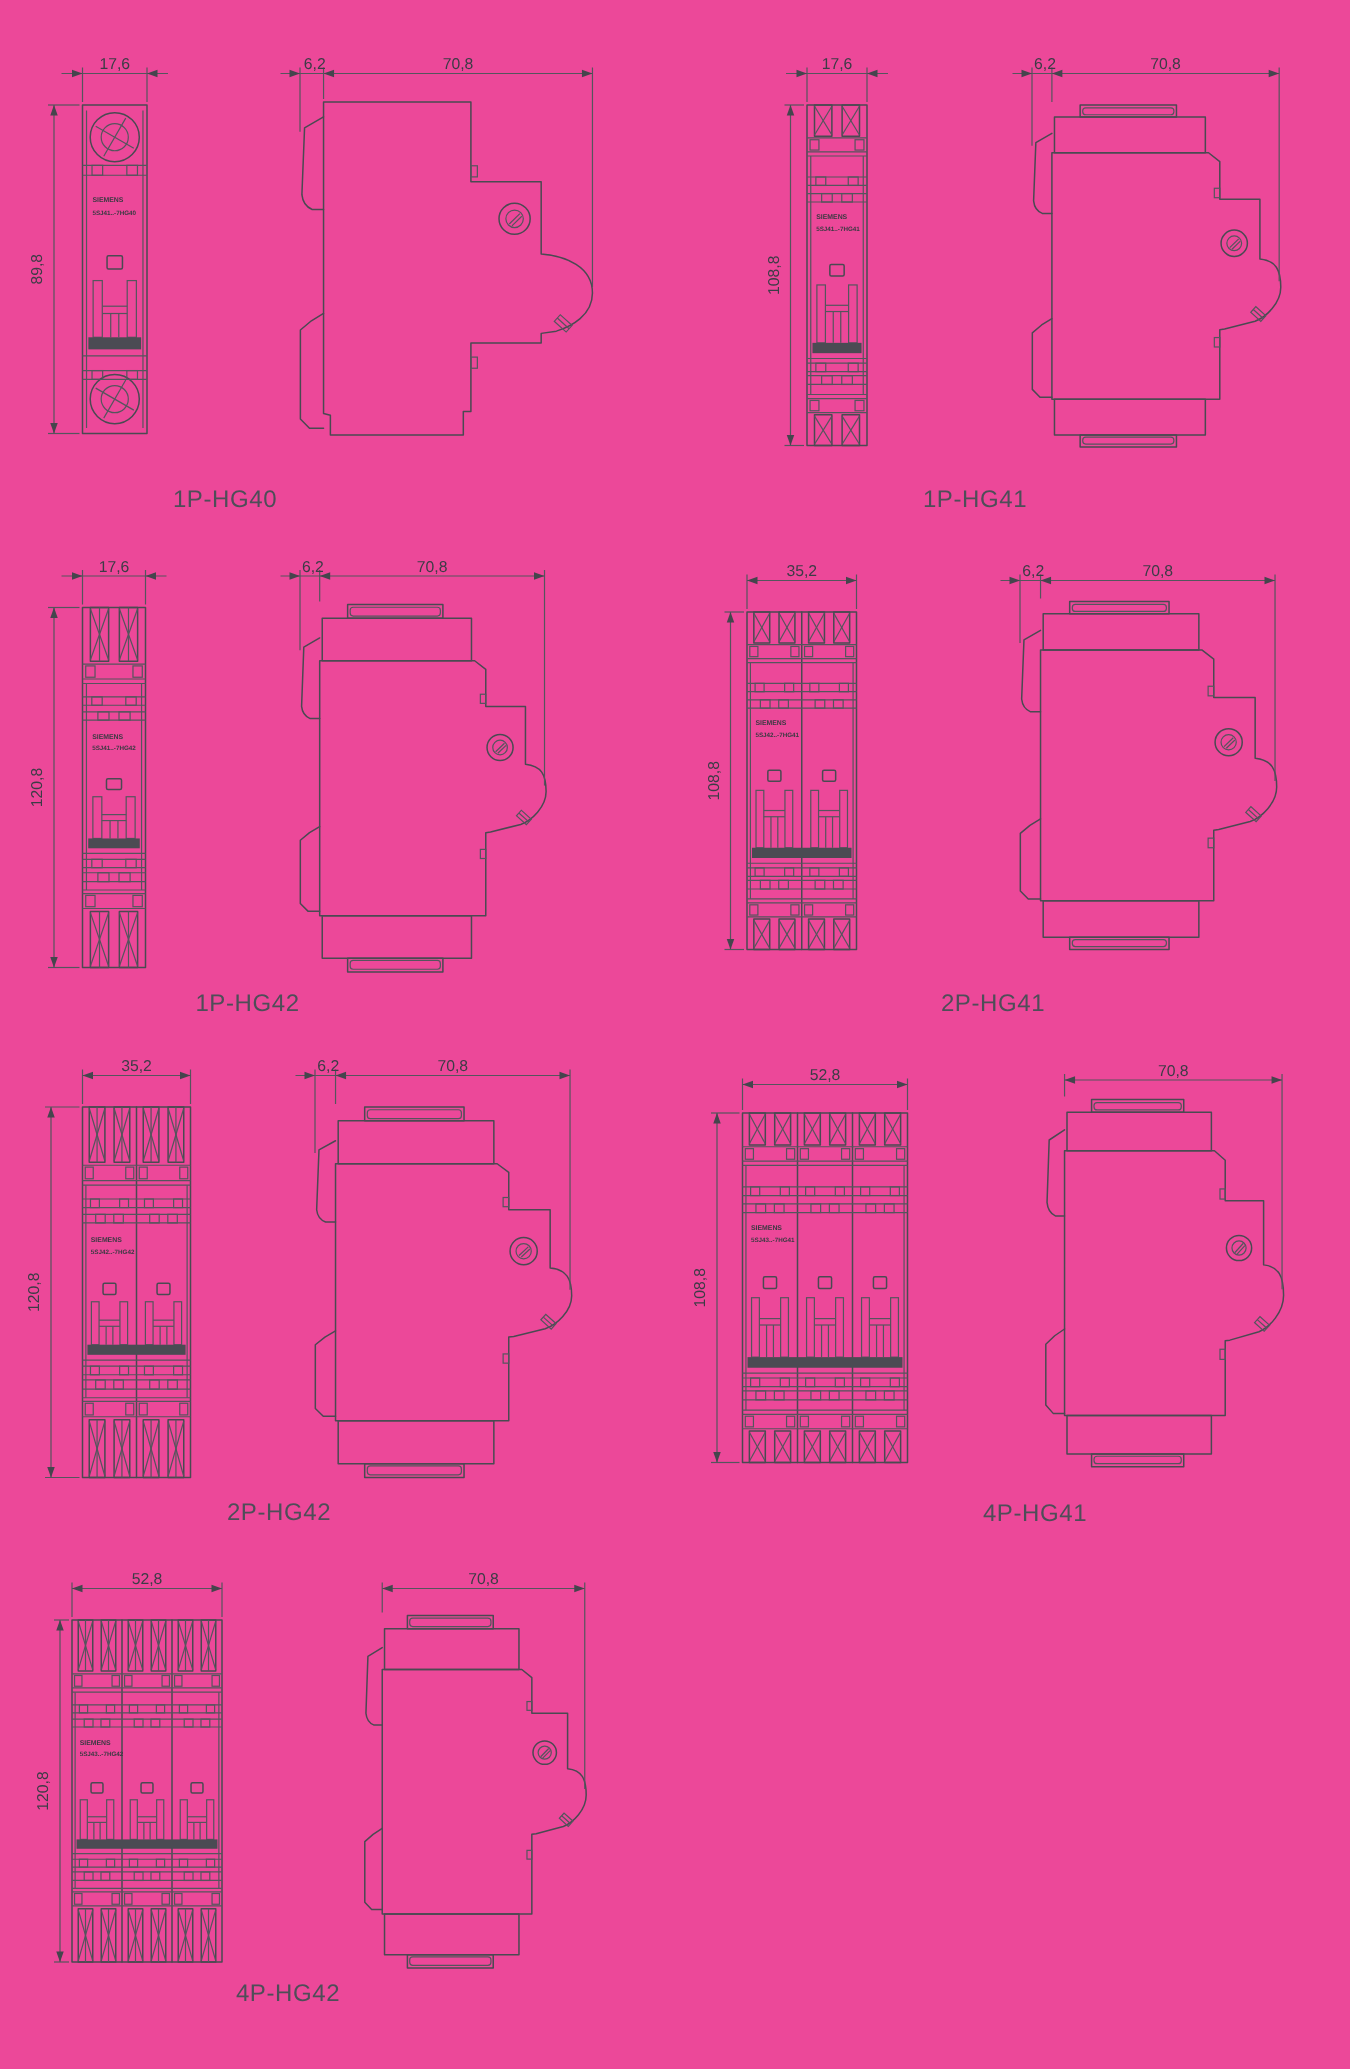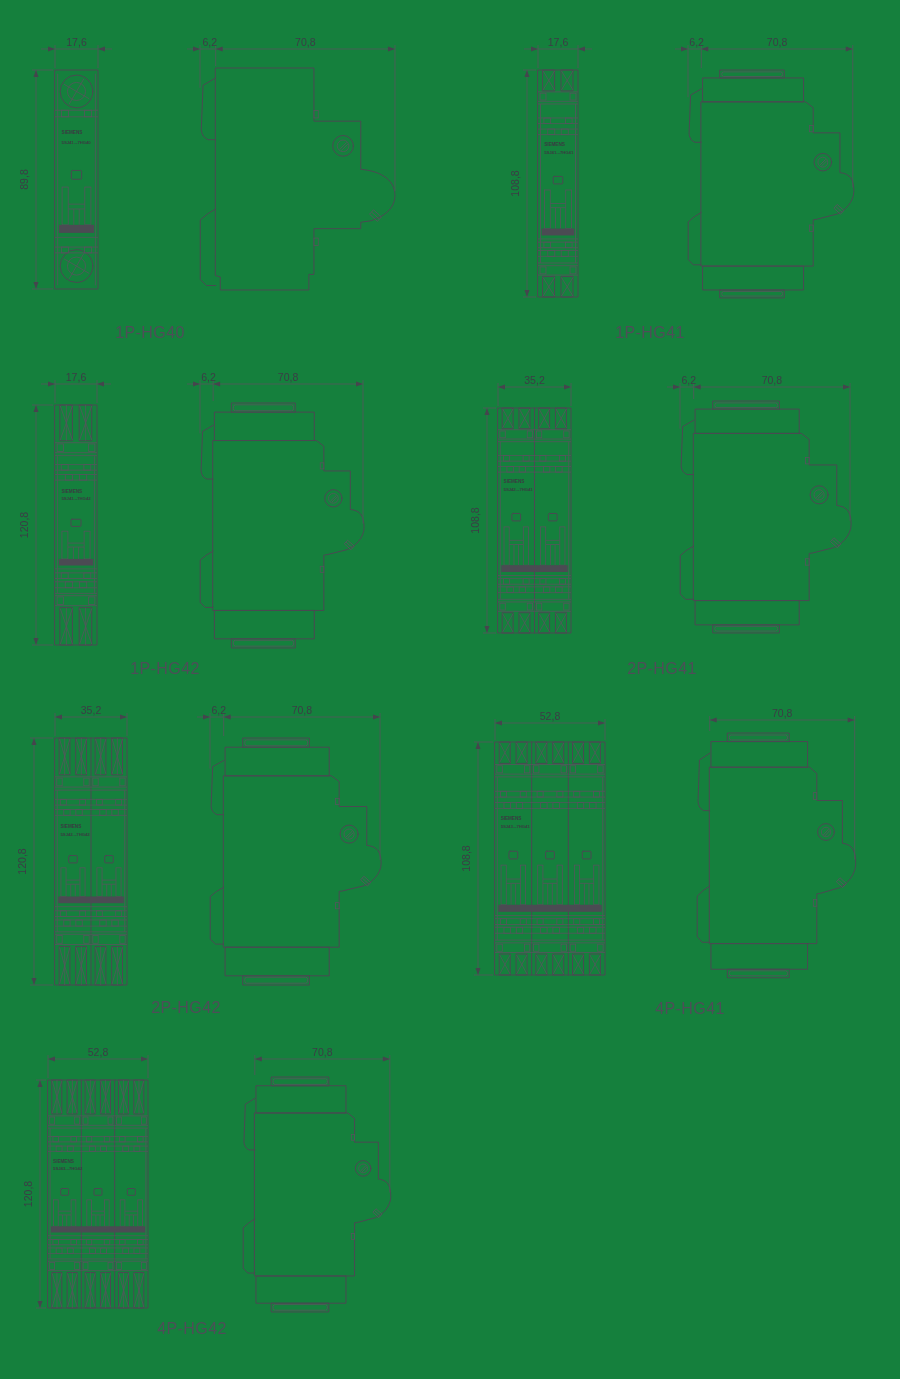--- a/index.html
+++ b/index.html
@@ -1,16 +1,16 @@
 <!DOCTYPE html>
 <html><head>
 <meta charset="utf-8">
 <style>
   html,body{margin:0;padding:0;background:#ffffff;}
-  .sheet{position:relative;width:900px;height:1379px;background:#15803d;overflow:hidden;
+  .sheet{position:relative;width:900px;height:1379px;background:#ec4899;overflow:hidden;
          font-family:"Liberation Sans", sans-serif;}
   .sheet svg{position:absolute;left:0;top:0;}
   .ln{fill:none;stroke:#4a4a52;stroke-width:1;stroke-linejoin:round;stroke-linecap:round;}
   .thin{fill:none;stroke:#55555d;stroke-width:0.8;}
   .band{fill:#4b4b53;stroke:none;}
   .arr{fill:#45454d;stroke:none;}
   text.dim{font-size:10.5px;fill:#3c3c46;font-family:"Liberation Sans",sans-serif;}
   text.cap{font-size:16px;fill:#4e4e58;letter-spacing:0.4px;font-family:"Liberation Sans",sans-serif;}
   text.brand{font-size:4.6px;font-weight:bold;fill:#3a3a42;font-family:"Liberation Sans",sans-serif;}
   text.part{font-size:4.2px;font-weight:bold;fill:#3a3a42;font-family:"Liberation Sans",sans-serif;}

